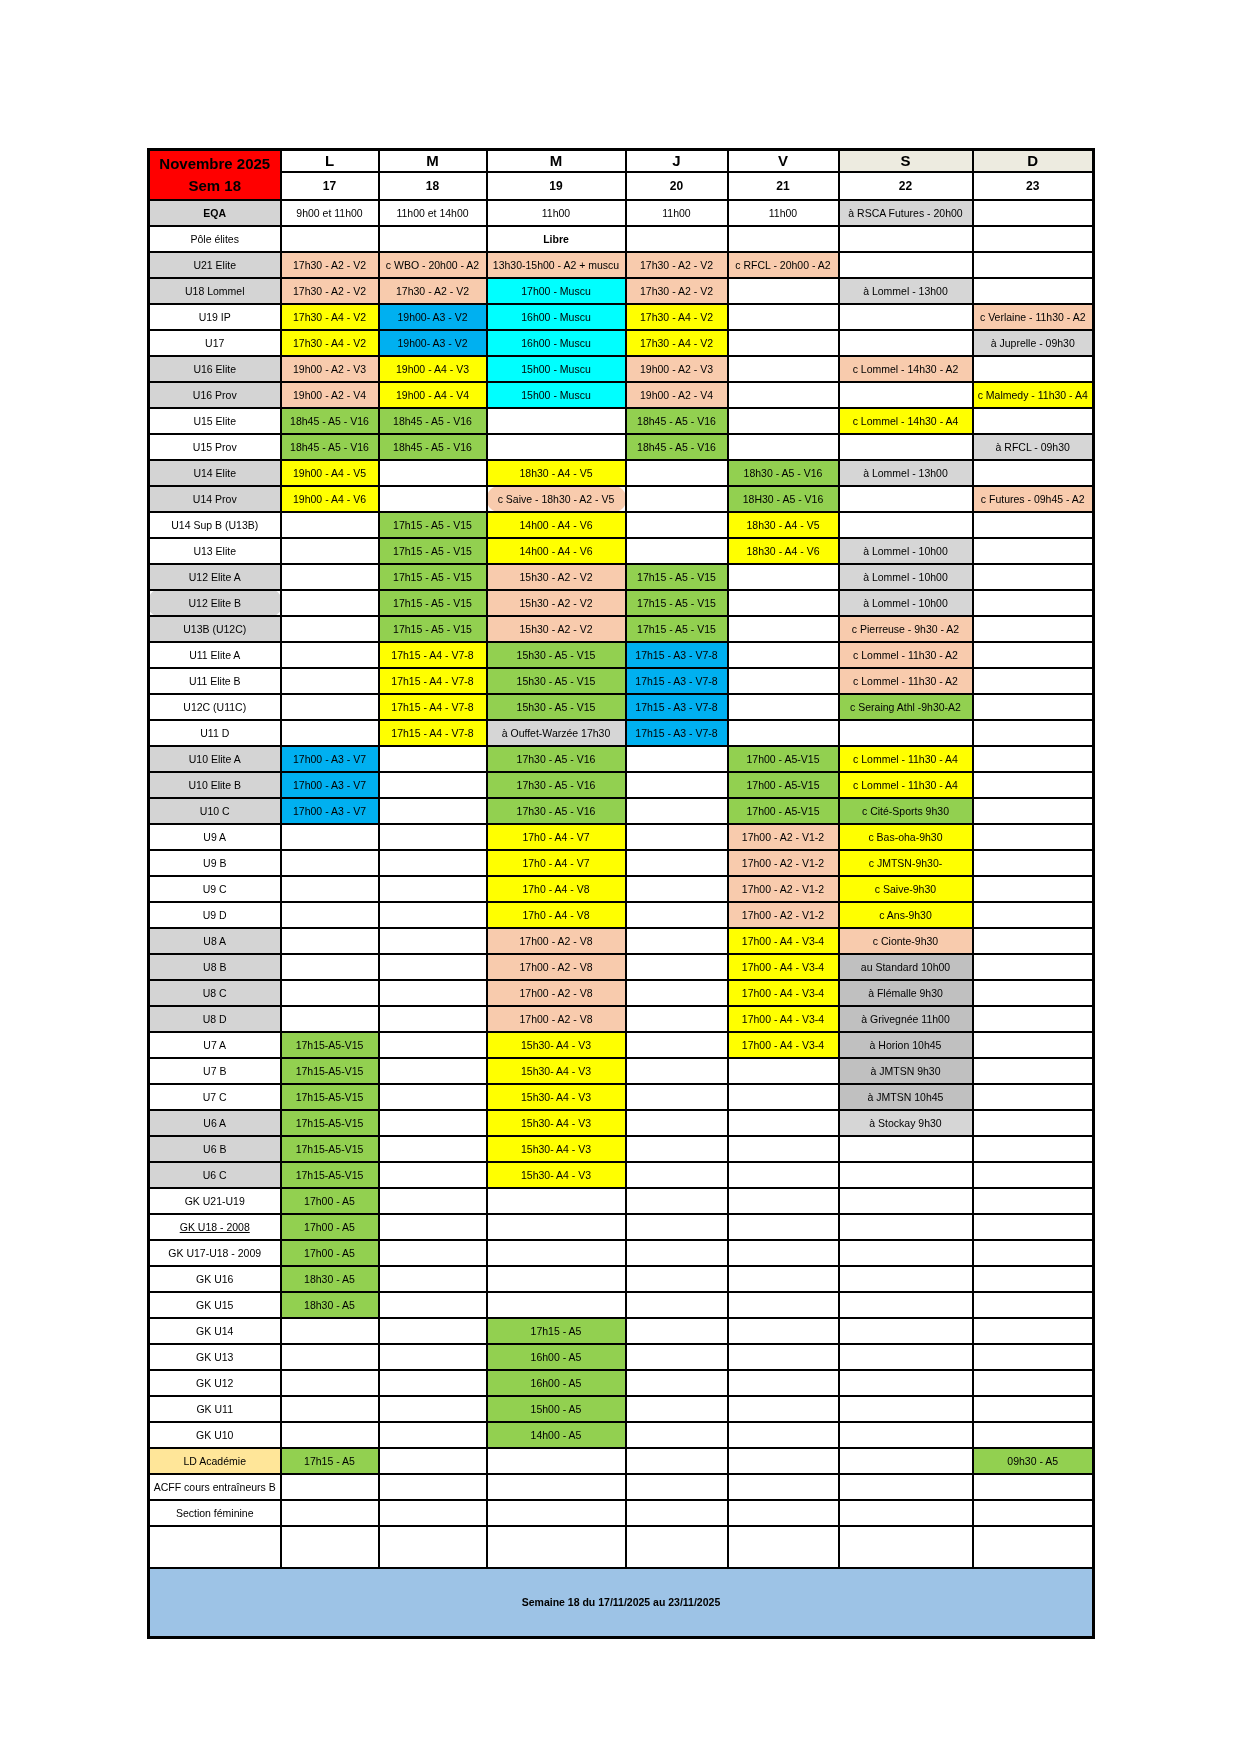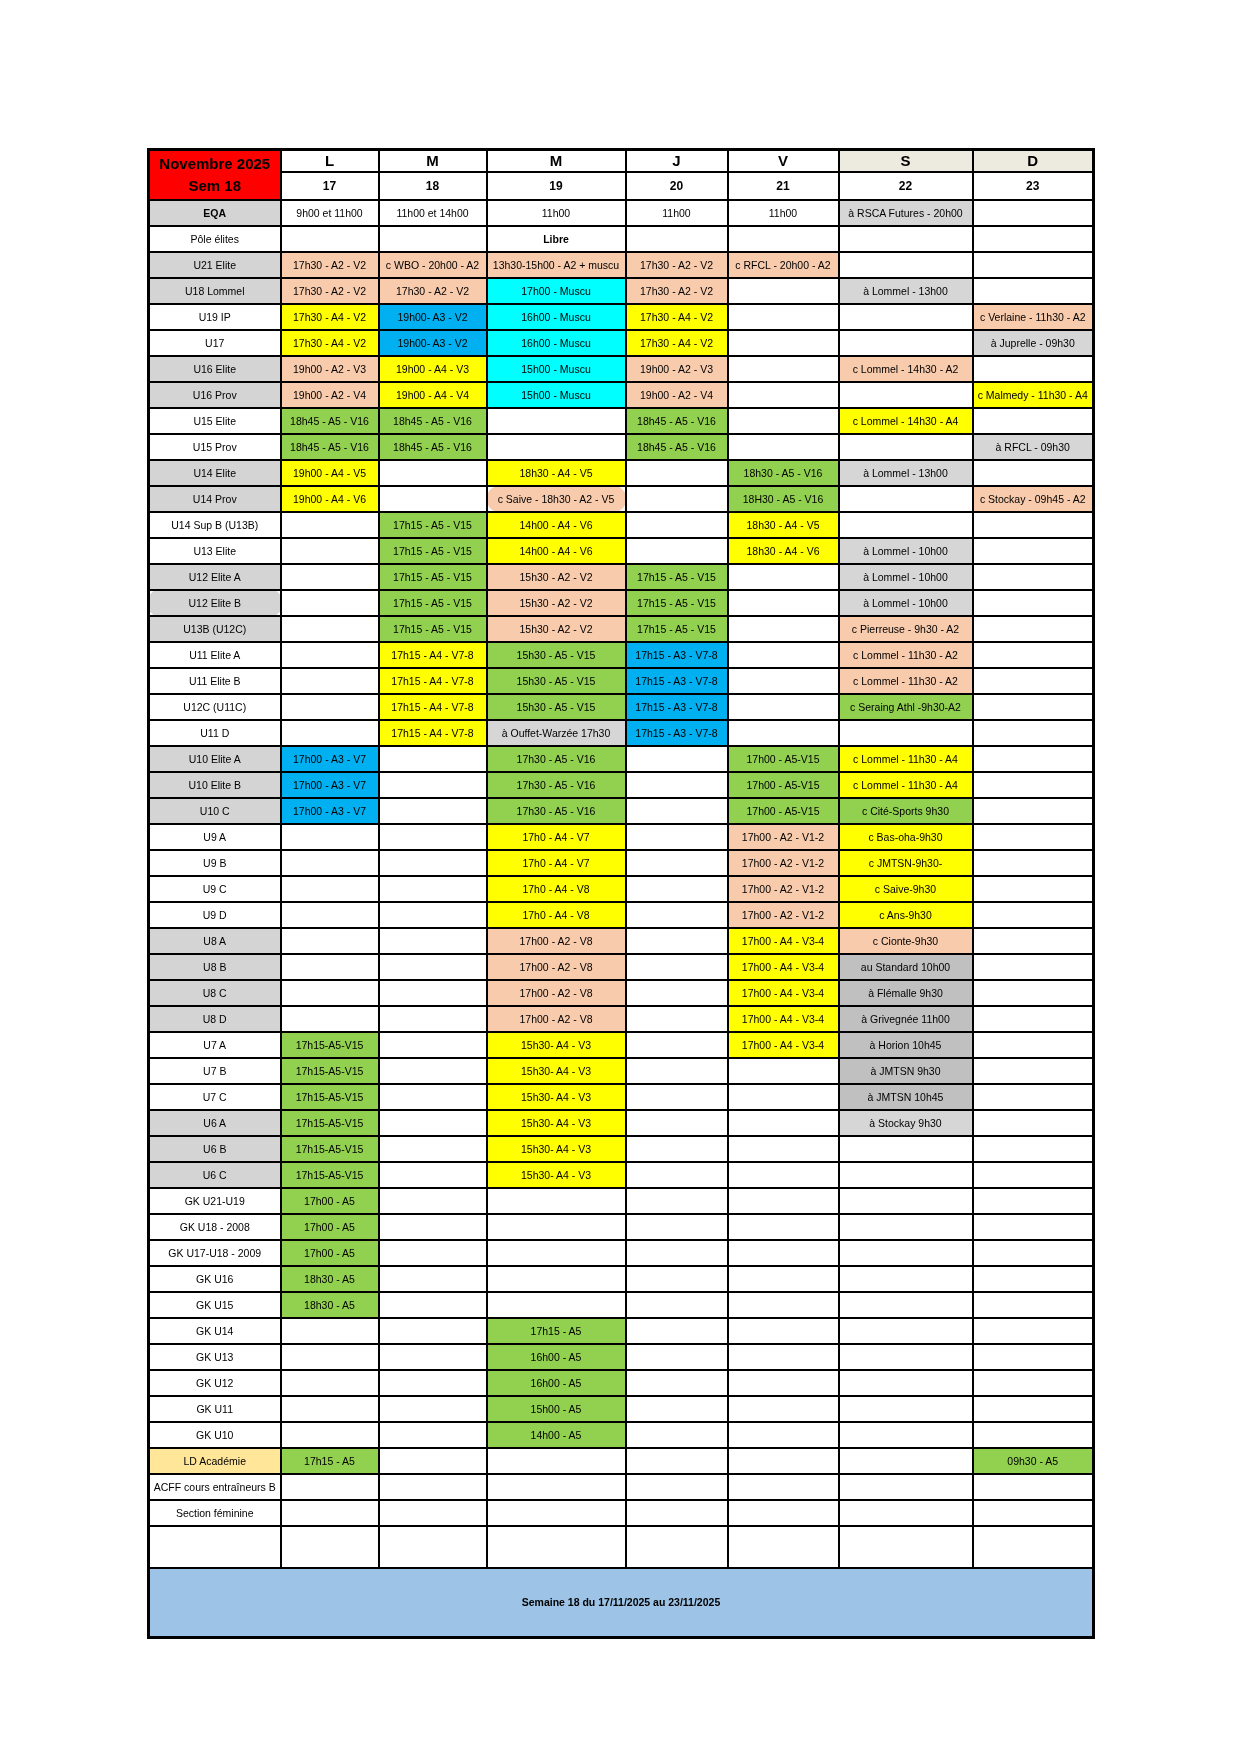--- a/index.html
+++ b/index.html
@@ -171,21 +171,21 @@
           <td></td>
         </tr>
         <tr>
           <td class="label" style="background: rgb(212, 212, 212);">U14 Prov</td>
           <td style="background: rgb(255, 255, 0);">19h00 - A4 - V6</td>
           <td></td>
           <td style="background: rgb(248, 203, 173); border-radius: 12px;">c Saive - 18h30 - A2 - V5</td>
           <td></td>
           <td style="background: rgb(146, 208, 80);">18H30 - A5 - V16</td>
           <td></td>
-          <td style="background: rgb(248, 203, 173);">c Stockay - 09h45 - A2</td>
+          <td style="background: rgb(248, 203, 173);">c Futures - 09h45 - A2</td>
         </tr>
         <tr>
           <td class="label" style="background: rgb(255, 255, 255);">U14 Sup B (U13B)</td>
           <td></td>
           <td style="background: rgb(146, 208, 80);">17h15 - A5 - V15</td>
           <td style="background: rgb(255, 255, 0);">14h00 - A4 - V6</td>
           <td></td>
           <td style="background: rgb(255, 255, 0);">18h30 - A4 - V5</td>
           <td></td>
           <td></td>
@@ -444,21 +444,21 @@
           <td class="label" style="background: rgb(255, 255, 255);">GK U21-U19</td>
           <td style="background: rgb(146, 208, 80);">17h00 - A5</td>
           <td></td>
           <td></td>
           <td></td>
           <td></td>
           <td></td>
           <td></td>
         </tr>
         <tr>
-          <td class="label" style="background: rgb(255, 255, 255);">GK U18 - 2008</td>
+          <td class="label" style="background: rgb(255, 255, 255); text-decoration: underline;">GK U18 - 2008</td>
           <td style="background: rgb(146, 208, 80);">17h00 - A5</td>
           <td></td>
           <td></td>
           <td></td>
           <td></td>
           <td></td>
           <td></td>
         </tr>
         <tr>
           <td class="label" style="background: rgb(255, 255, 255);">GK U17-U18 - 2009</td>

